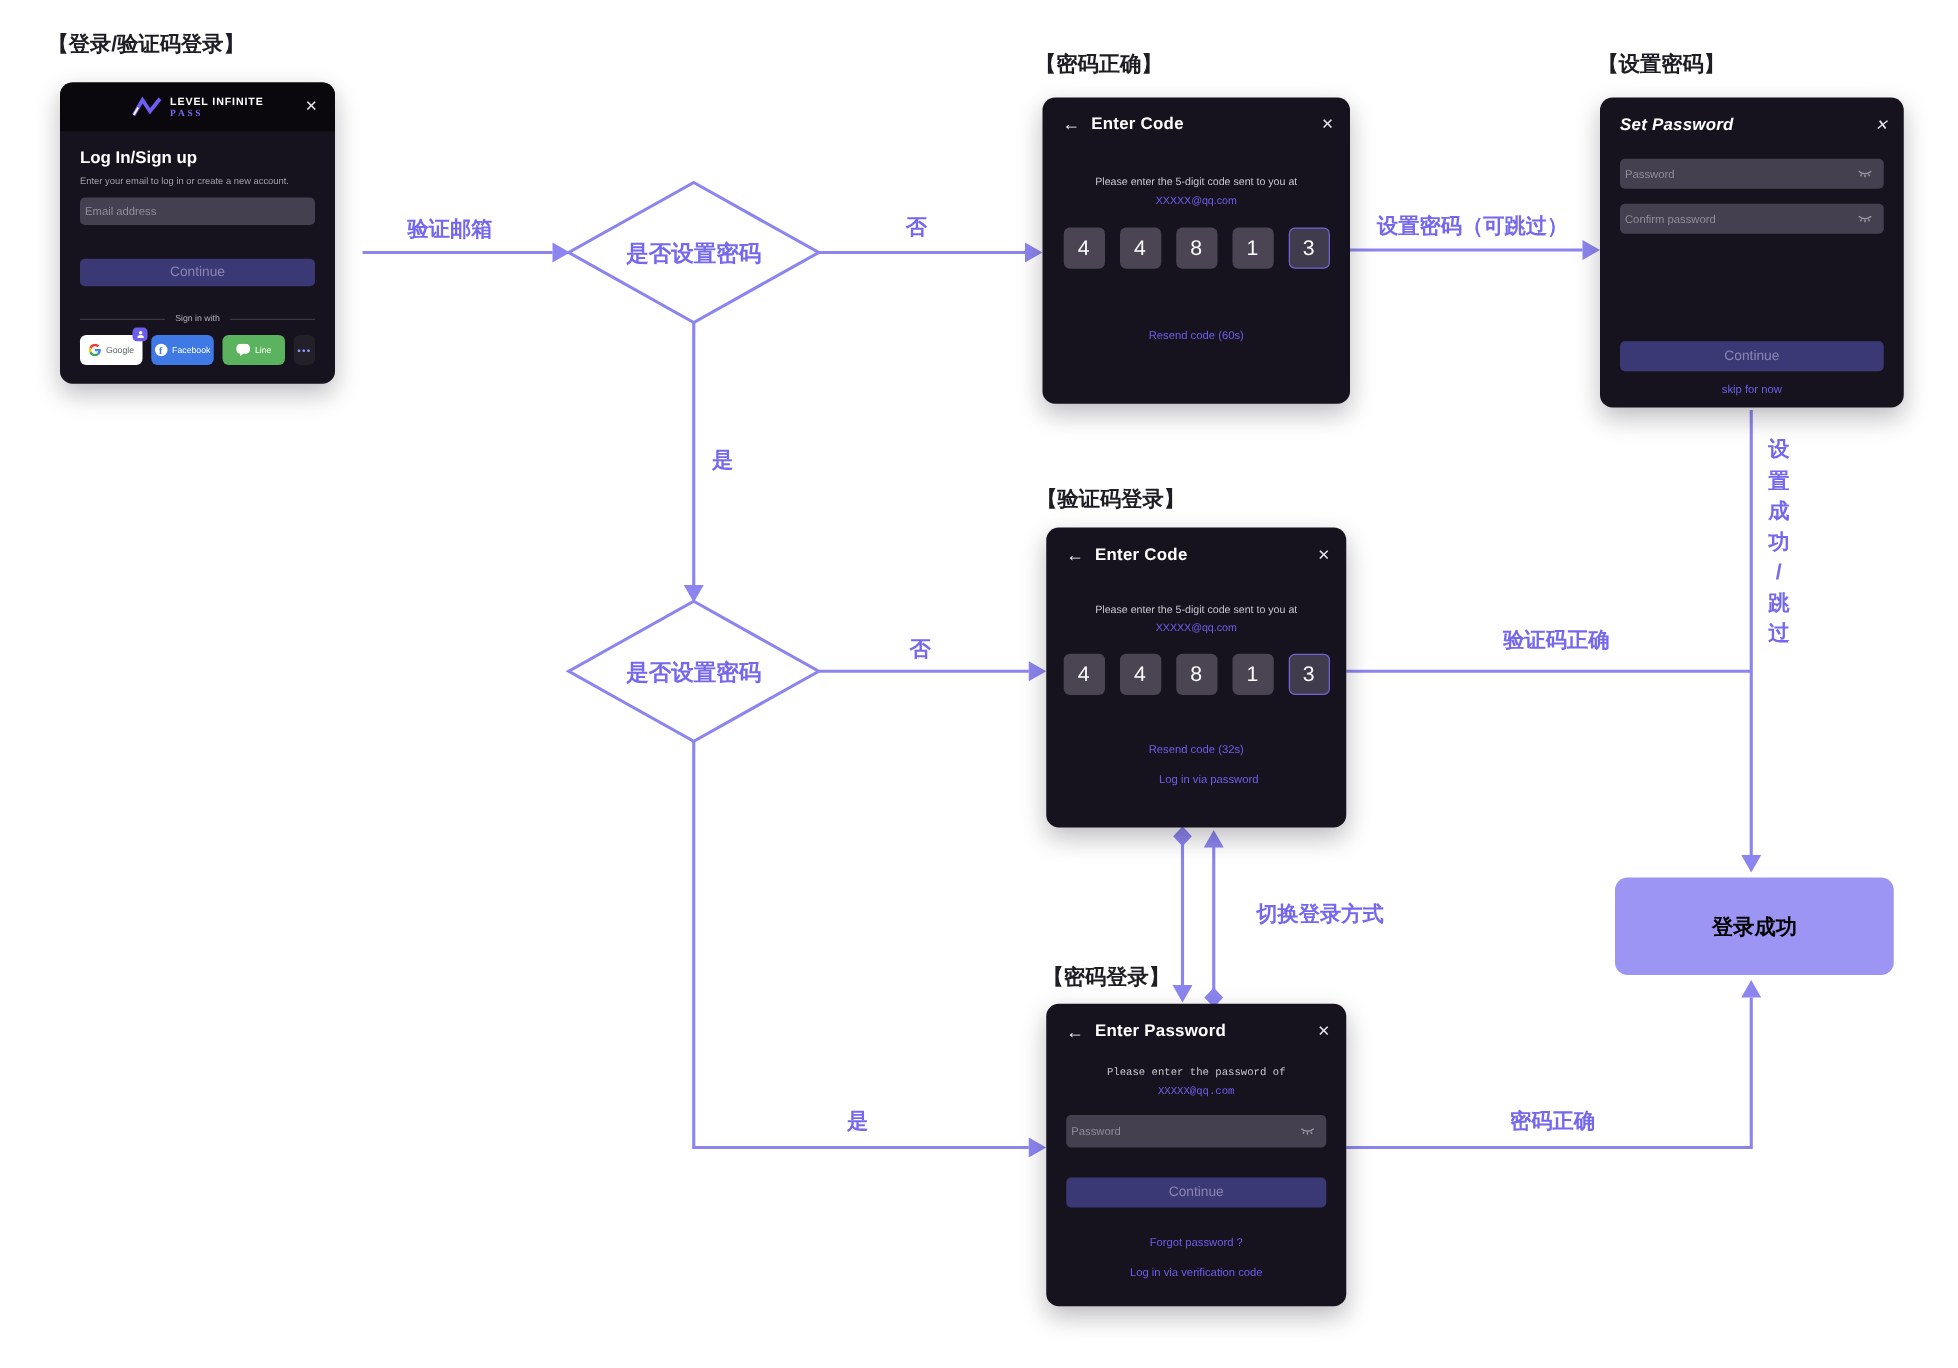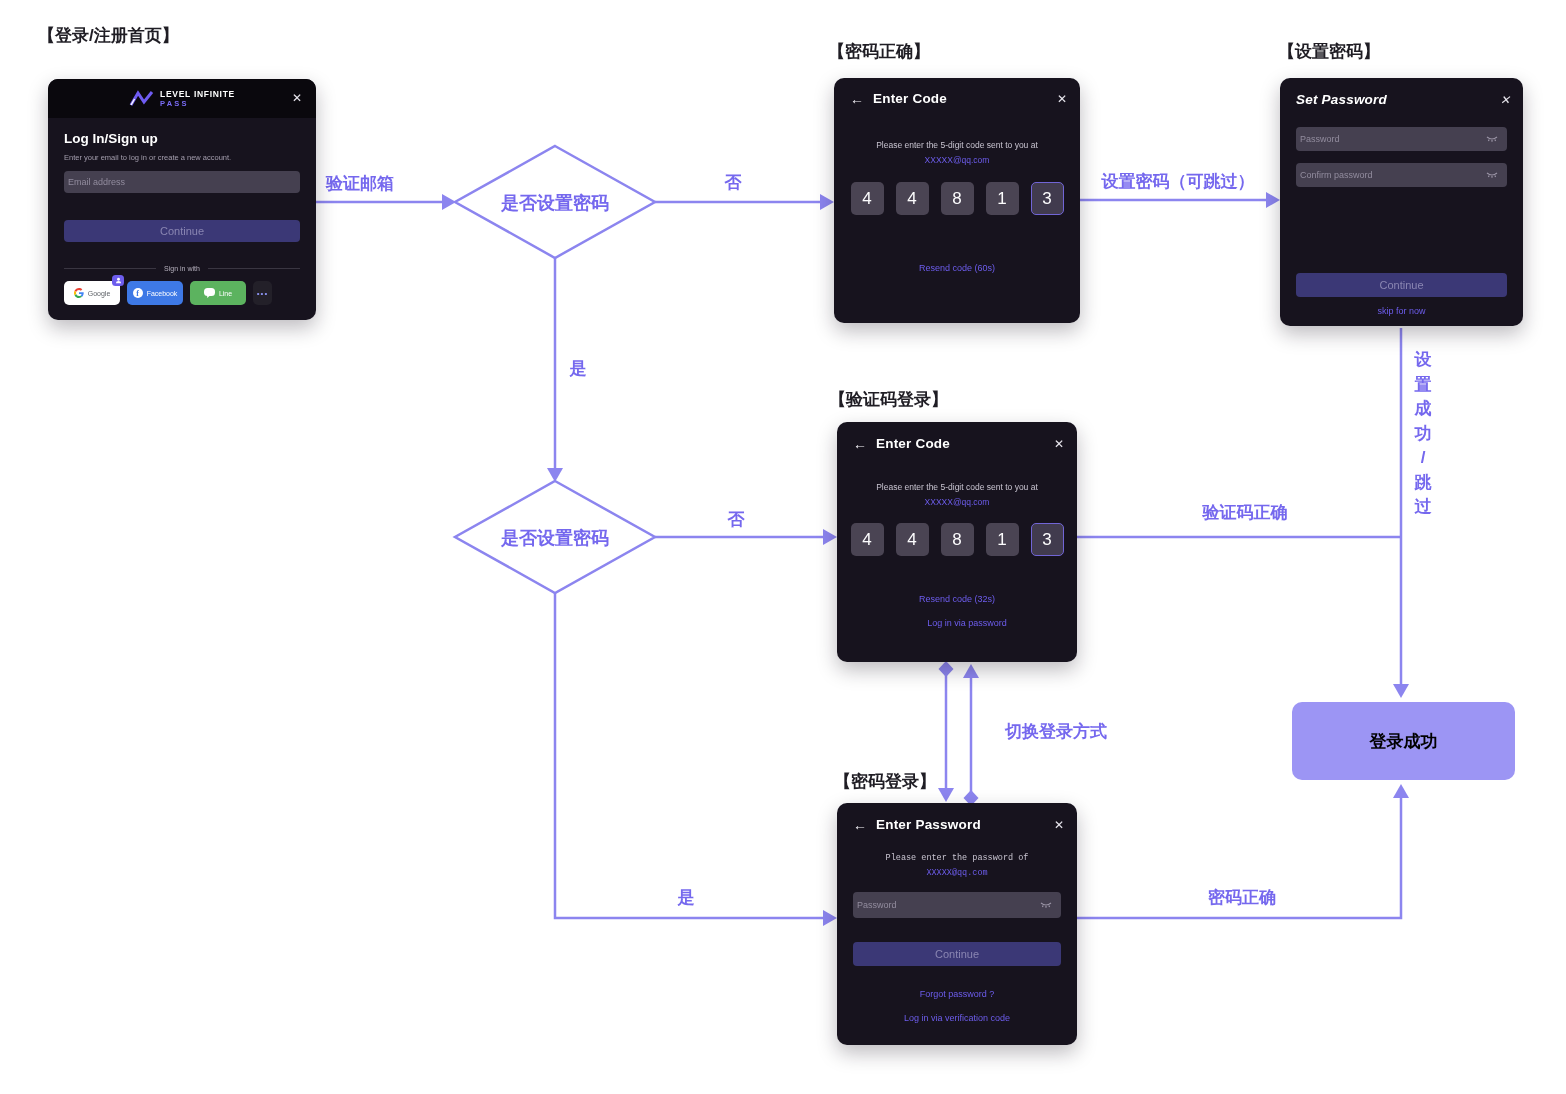--- a/index.html
+++ b/index.html
@@ -43,21 +43,21 @@
 
   .btn-continue { position:absolute; left:16px; right:16px; background:#3b3876; border:none; border-radius:4px;
                   color:#8a86b2; font-size:11px; font-family:"Liberation Sans", sans-serif; cursor:pointer; }
 
   
   .card1-header { position:absolute; top:0; left:0; right:0; height:39px; background:#0a080d;
                   border-radius:10px 10px 0 0; display:flex; align-items:center; justify-content:center; }
   .logo { display:flex; align-items:center; gap:5px; }
   .logo-txt { display:flex; flex-direction:column; line-height:1; }
   .logo-l1 { color:#ffffff; font-size:8.5px; font-weight:bold; letter-spacing:.7px; }
-  .logo-l2 { color:#7a6cf5; font-size:7.5px; font-weight:bold; letter-spacing:2.2px; margin-top:1.5px; }
+  .logo-l2 { color:#7a6cf5; font-size:7.5px; font-weight:bold; letter-spacing:2.2px; margin-top:1.5px;font-family:Liberation Serif, serif; }
   .card1-close { position:absolute; right:14px; top:13px; }
   .c1-title { position:absolute; left:16px; top:52px; font-size:13.5px; font-weight:bold; }
   .c1-sub { position:absolute; left:16px; top:74px; color:#a49eae; font-size:7.5px; }
   .divider { position:absolute; left:16px; right:16px; top:186px; display:flex; align-items:center; gap:8px; }
   .divider .dline { flex:1; height:1px; background:#3a3642; }
   .divider .dtext { color:#b5b0bd; font-size:7px; }
   .social-row { position:absolute; left:16px; right:16px; top:202px; display:flex; gap:7px; }
   .social { height:24px; border-radius:5px; border:none; display:flex; align-items:center; justify-content:center;
             gap:4px; font-size:7px; font-family:"Liberation Sans", sans-serif; position:relative; cursor:pointer; }
   .social.google { width:56px; background:#ffffff; color:#5f6368; }
@@ -101,21 +101,21 @@
       <polygon points="971,664 963,678 979,678"></polygon>
       <polygon points="946,661 953.5,669 946,677 938.5,669"></polygon>
       <polygon points="971,790 978.5,798 971,806 963.5,798"></polygon>
     </g>
     <g fill="#ffffff" stroke="#8c85ef" stroke-width="2.5">
       <polygon points="555,146 655,202 555,258 455,202"></polygon>
       <polygon points="555,481 655,537 555,593 455,537"></polygon>
     </g>
   </svg>
 
-  <div class="section-label" style="left:38px; top:24px;">【登录/注册首页】</div>
+  <div class="section-label" style="left:38px; top:24px;">【登录/验证码登录】</div>
   <div class="section-label" style="left:828px; top:40px;">【密码正确】</div>
   <div class="section-label" style="left:1278px; top:40px;">【设置密码】</div>
   <div class="section-label" style="left:829px; top:388px;">【验证码登录】</div>
   <div class="section-label" style="left:834px; top:770px;">【密码登录】</div>
 
   <div class="diamond-label" style="left:555px; top:203px;">是否设置密码</div>
   <div class="diamond-label" style="left:555px; top:538px;">是否设置密码</div>
   <div class="flow-label" style="left:360px; top:183px;">验证邮箱</div>
   <div class="flow-label" style="left:733px; top:182px;">否</div>
   <div class="flow-label" style="left:578px; top:368px;">是</div>
@@ -130,21 +130,21 @@
 成
 功
 /
 跳
 过</div>
 
   <div class="success-node">
     <span>登录成功</span>
   </div>
 
-  <div class="card" style="left:48px; top:79px; width:268px; height:241px;">
+  <div class="card" style="left:48px; top:66px; width:220px; height:241px;">
     <div class="card1-header">
       <span class="logo">
         <svg width="26" height="17" viewBox="0 0 26 17">
           <path d="M2 15 L9 3 L15 12 L23 2" stroke="#6f5cf2" stroke-width="3" fill="none"></path>
           <path d="M2 15 L5.5 9" stroke="#ffffff" stroke-width="1.4" fill="none"></path>
         </svg>
         <span class="logo-txt">
           <span class="logo-l1">LEVEL INFINITE</span>
           <span class="logo-l2">PASS</span>
         </span>

